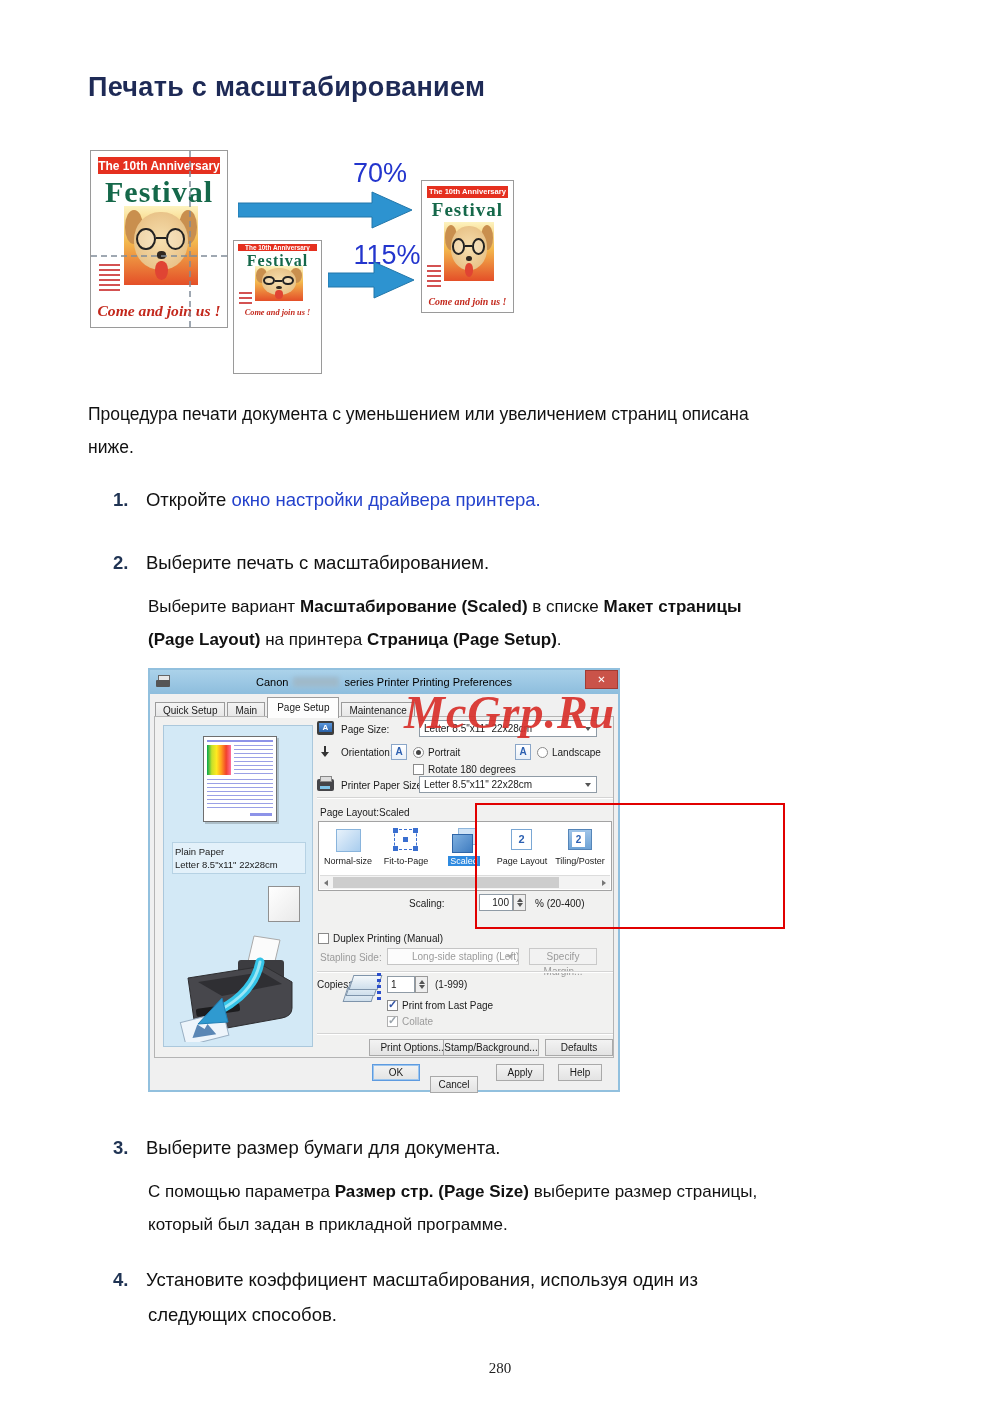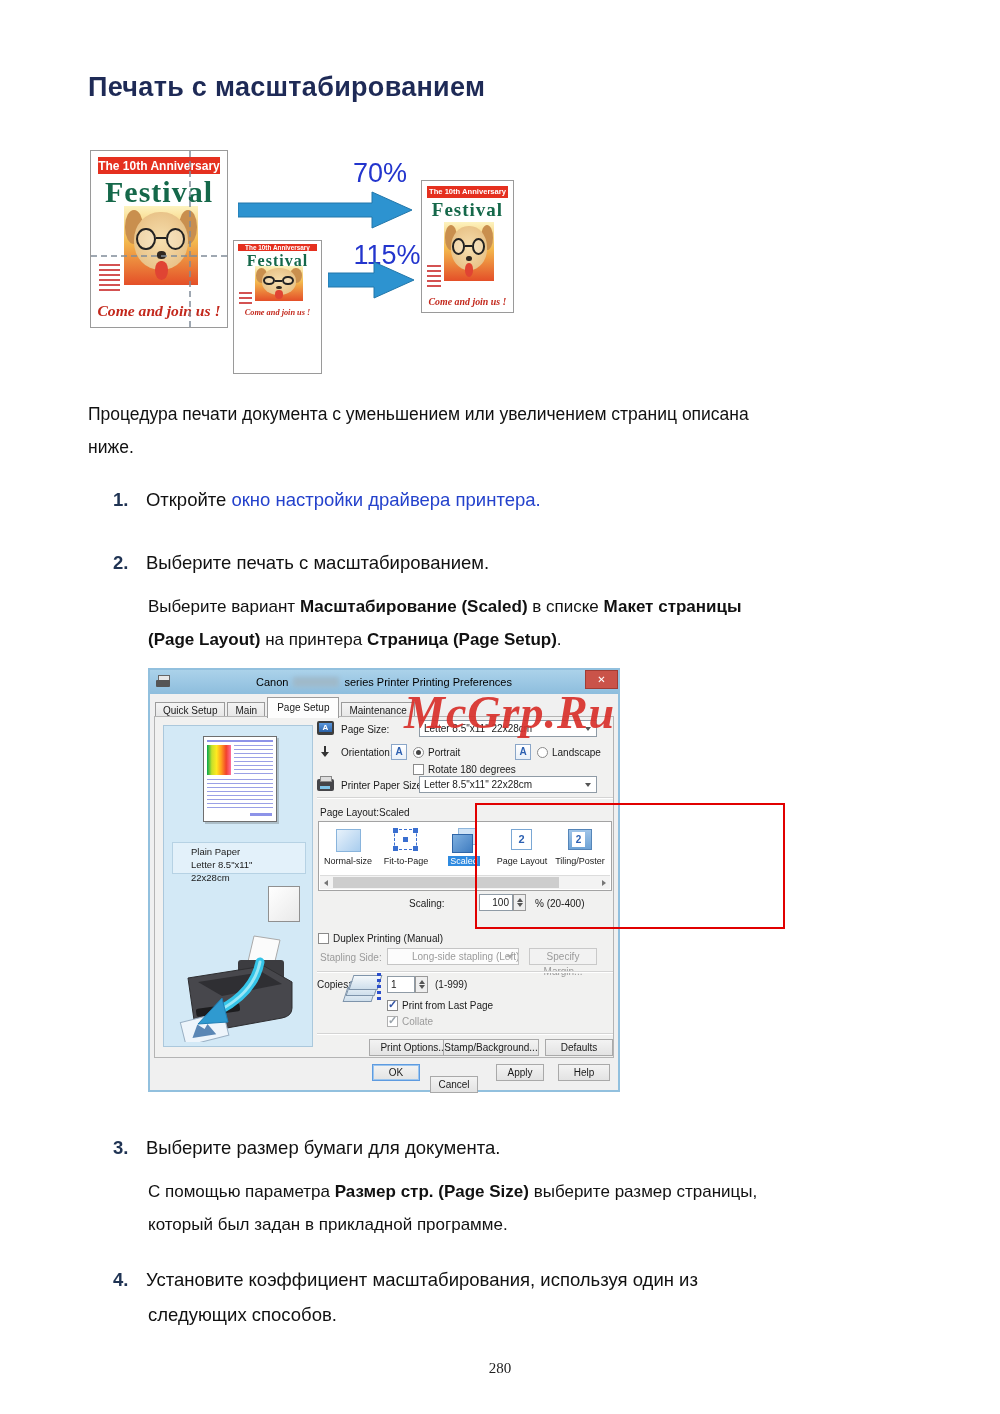--- a/index.html
+++ b/index.html
@@ -72,21 +72,21 @@
          box-shadow:2px 2px 0 rgba(0,0,0,.18);}
   .t-topline{position:absolute;left:3px;top:3px;right:3px;height:2px;background:#8d93e8;}
   .t-rainbow{position:absolute;left:3px;top:8px;width:24px;height:30px;
              background:linear-gradient(90deg,#00a650,#c8e02a,#ffe920,#ff9c1e,#f2412c,#ff6f9d);}
   .t-lines1{position:absolute;left:30px;top:8px;right:3px;height:30px;
             background:repeating-linear-gradient(#9aa0e6 0 1px,transparent 1px 4px);}
   .t-lines2{position:absolute;left:3px;top:42px;right:3px;bottom:11px;
             background:repeating-linear-gradient(#9aa0e6 0 1px,transparent 1px 4px);}
   .t-bar{position:absolute;right:4px;bottom:5px;width:22px;height:3px;background:#8d93e8;}
   .media-box{position:absolute;left:8px;top:116px;width:134px;height:32px;background:#e3f1fa;border:1px solid #b6d2e4;
-             box-sizing:border-box;padding:2px 18px;line-height:13px;font-size:9.5px;}
+             box-sizing:border-box;padding:2px 2px;line-height:13px;font-size:9.5px;}
   .paper-ic{position:absolute;right:12px;top:160px;width:30px;height:34px;background:linear-gradient(135deg,#ffffff,#e9e9e9);
             border:1px solid #909090;}
   .prn-svg{position:absolute;left:4px;bottom:4px;}
 
   
   .ctrl{position:absolute;left:162px;top:0;width:298px;height:342px;}
   .lbl{position:absolute;font-size:10px;white-space:nowrap;}
   .gray{color:#9b9b9b;}
   .combo{position:absolute;height:17px;background:#fff;border:1px solid #8f9ba6;box-sizing:border-box;
          font-size:10px;line-height:15px;padding:0 16px 0 4px;white-space:nowrap;overflow:hidden;}
@@ -434,21 +434,21 @@
 
         <span class="btn" style="left:52px;top:322px;width:89px;">Print Options...</span>
         <span class="btn" style="left:126px;top:322px;width:96px;">Stamp/Background...</span>
         <span class="btn" style="left:228px;top:322px;width:68px;">Defaults</span>
       </div>
     </div>
 
     <span class="btn def" style="left:222px;top:394px;width:48px;">OK</span>
     <span class="btn" style="left:280px;top:394px;width:48px;margin-top:12px;">Cancel</span>
     <span class="btn" style="left:346px;top:394px;width:48px;">Apply</span>
-    <span class="btn" style="left:408px;top:394px;width:52px;">Help</span>
+    <span class="btn" style="left:408px;top:394px;width:44px;">Help</span>
   </div>
 
   <div class="abs watermark">McGrp.Ru</div>
 
   <div class="abs" style="left:113px;top:1137px;">
     <span class="stepnum">3.</span>
     <span class="steptitle" style="margin-left:13px;">Выберите размер бумаги для документа.</span>
   </div>
   <div class="abs stepdetail" style="left:148px;top:1175px;">
     <div><span>С помощью параметра </span><span class="bold">Размер стр. (Page Size)</span><span> выберите размер страницы,</span></div>

